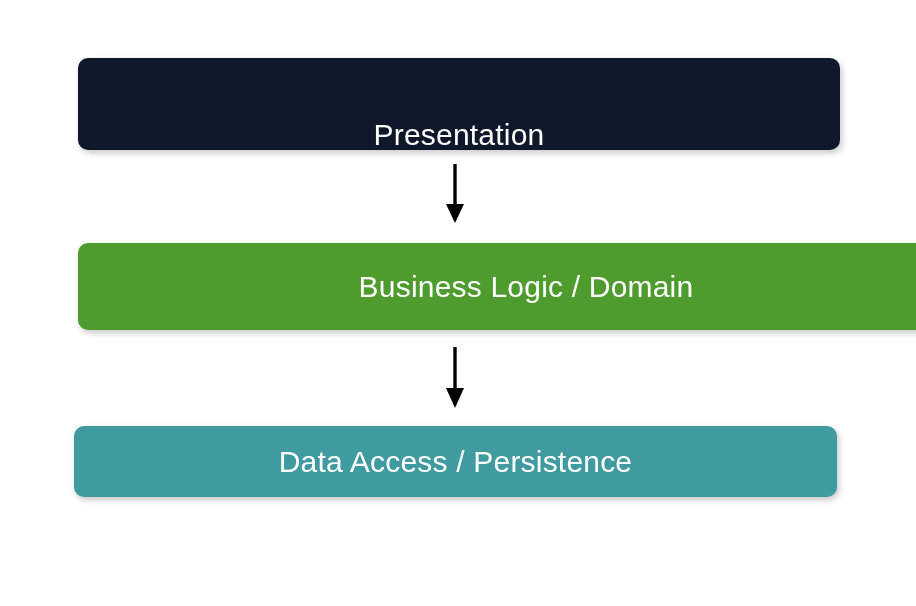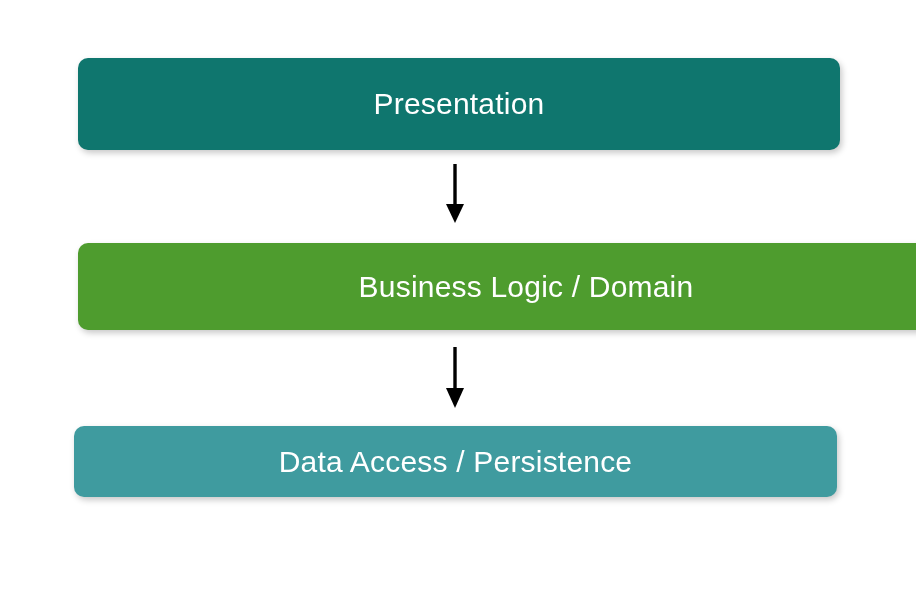--- a/index.html
+++ b/index.html
@@ -74,21 +74,21 @@
     top: 343px;
     width: 50px;
     height: 70px;
   }
 </style>
 </head>
 <body style="background: rgb(255, 255, 255);">
 
 <div id="canvas" style="background: rgb(255, 255, 255);">
 
-  <div class="layer-box" id="box-presentation" style="background-color: #0f766e;">
+  <div class="layer-box" id="box-presentation" style="background-color: #0f172a; align-items: flex-end;">
     <span class="layer-label" style="color: rgb(255, 255, 255);">Presentation</span>
   </div>
 
   <svg class="arrow" id="arrow-1" viewBox="0 0 50 68">
     <line x1="25" y1="4" x2="25" y2="48" stroke="#000000" stroke-width="3.4"></line>
     <polygon points="25,63 16,44 34,44" fill="#000000"></polygon>
   </svg>
 
   <div class="layer-box" id="box-business" style="background-color: rgb(78, 156, 46);">
     <span class="layer-label" style="color: rgb(255, 255, 255);">Business Logic / Domain</span>

